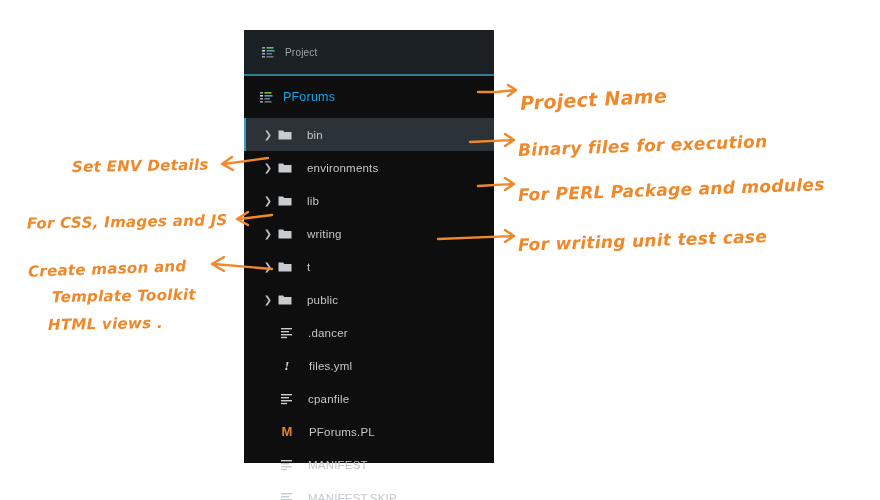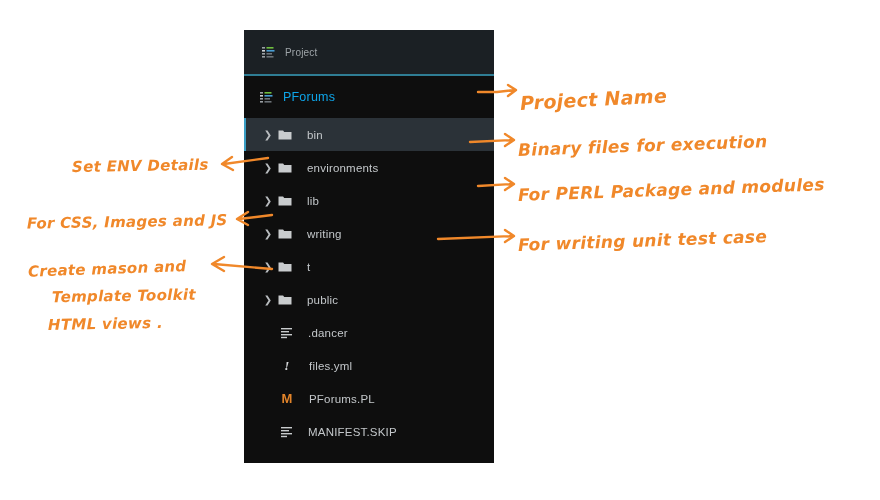--- a/index.html
+++ b/index.html
@@ -248,36 +248,58 @@
         </svg>
       </span>
       <span class="row-label">.dancer</span>
     </div>
 
     <div class="tree-row file">
       <span class="icon icon-bang">!</span>
       <span class="row-label">files.yml</span>
     </div>
 
-
-    <div class="tree-row file">
-      <span class="icon icon-m">M</span>
-      <span class="row-label">PForums.PL</span>
-    </div>
-
-
     <div class="tree-row file">
       <span class="icon icon-file">
         <svg width="13" height="12" viewBox="0 0 13 12">
           <rect x="1" y="1" width="11" height="1.4" fill="#c9ccce"></rect>
           <rect x="1" y="4" width="8" height="1.4" fill="#c9ccce"></rect>
           <rect x="1" y="7" width="11" height="1.4" fill="#c9ccce"></rect>
           <rect x="1" y="9.8" width="6" height="1.4" fill="#c9ccce"></rect>
         </svg>
       </span>
+      <span class="row-label">cpanfile</span>
+    </div>
+
+    <div class="tree-row file">
+      <span class="icon icon-m">M</span>
+      <span class="row-label">PForums.PL</span>
+    </div>
+
+    <div class="tree-row file">
+      <span class="icon icon-file">
+        <svg width="13" height="12" viewBox="0 0 13 12">
+          <rect x="1" y="1" width="11" height="1.4" fill="#c9ccce"></rect>
+          <rect x="1" y="4" width="8" height="1.4" fill="#c9ccce"></rect>
+          <rect x="1" y="7" width="11" height="1.4" fill="#c9ccce"></rect>
+          <rect x="1" y="9.8" width="6" height="1.4" fill="#c9ccce"></rect>
+        </svg>
+      </span>
+      <span class="row-label">MANIFEST</span>
+    </div>
+
+    <div class="tree-row file">
+      <span class="icon icon-file">
+        <svg width="13" height="12" viewBox="0 0 13 12">
+          <rect x="1" y="1" width="11" height="1.4" fill="#c9ccce"></rect>
+          <rect x="1" y="4" width="8" height="1.4" fill="#c9ccce"></rect>
+          <rect x="1" y="7" width="11" height="1.4" fill="#c9ccce"></rect>
+          <rect x="1" y="9.8" width="6" height="1.4" fill="#c9ccce"></rect>
+        </svg>
+      </span>
       <span class="row-label">MANIFEST.SKIP</span>
     </div>
 
   </div>
 </div>
 
 <svg class="annot-layer" viewBox="0 0 880 500">
   <g stroke="#f0882a" stroke-width="2.4" fill="none" stroke-linecap="round" stroke-linejoin="round">
 
     <path d="M478 92 L498 92 M497 92 L515 90 M508 85 L516 90 L508 96"></path>

